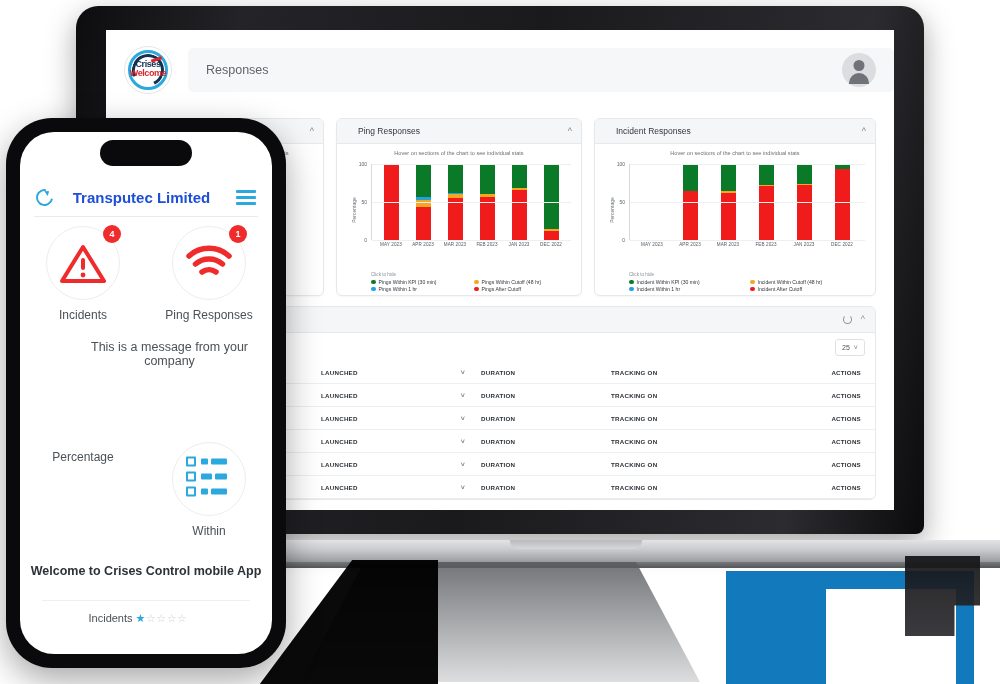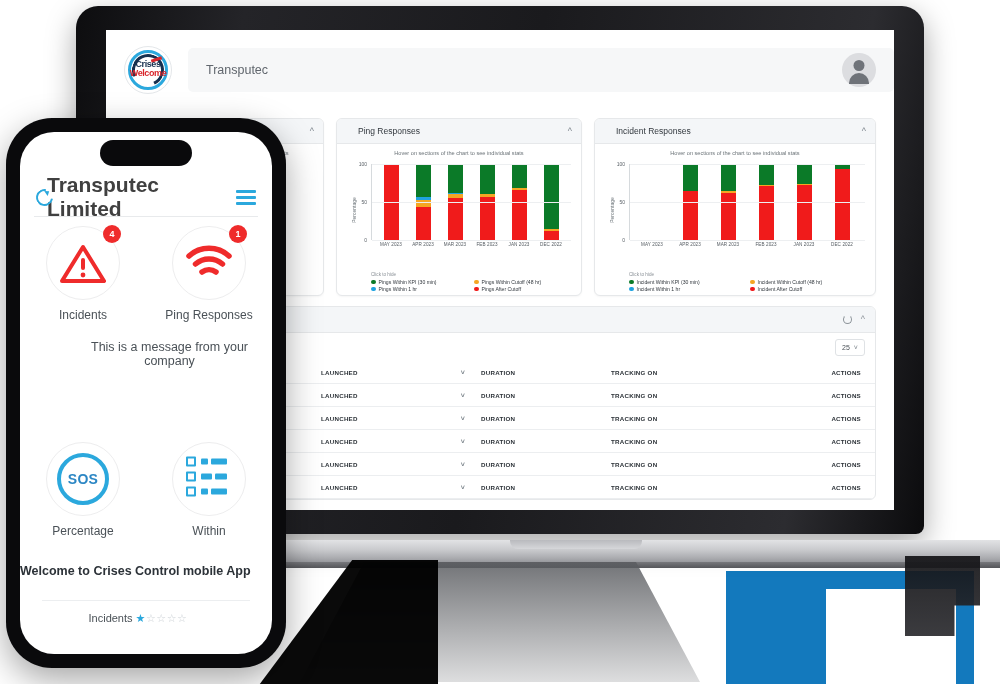--- a/index.html
+++ b/index.html
@@ -206,21 +206,21 @@
   }
   .ic-sync {
     width: 17px; height: 17px; border-radius: 50%;
     border: 2px solid #2ba8dd; border-right-color: transparent; transform: rotate(-35deg);
     position: relative; flex: 0 0 17px;
   }
   .ic-sync::after {
     content:""; position:absolute; right:-1px; top:1px;
     border-left: 4px solid #2ba8dd; border-top: 3px solid transparent; border-bottom: 3px solid transparent;
   }
-  .ph-title { flex: 1; font-size: 21px; font-weight: 700; color: #404040; margin-left: -6px; }
+  .ph-title { flex: 1; text-align: center; font-size: 15px; font-weight: 700; color: #1d4ed8; margin-left: -6px; }
   .ic-menu { width: 20px; flex: 0 0 20px; display: flex; flex-direction: column; gap: 3px; }
   .ic-menu i { display:block; height: 3px; background: #2ba8dd; border-radius: 1px; }
   .ph-divider { position: absolute; left: 14px; right: 14px; top: 84px; height: 1px; background: #e8eaec; }
 
   .tile-row { position: absolute; left: 0; right: 0; display: flex; justify-content: space-around; }
   #row-top { top: 94px; }
   #row-bottom { top: 310px; }
   .tile { width: 110px; text-align: center; }
   .tile-circle {
     width: 74px; height: 74px; border-radius: 50%; border: 1px solid #ededee;
@@ -230,21 +230,21 @@
   .badge {
     position: absolute; right: -2px; top: -2px; width: 18px; height: 18px; border-radius: 50%;
     background: #ef2b2b; color: #fff; font-size: 9px; font-weight: 700;
     display: flex; align-items: center; justify-content: center; z-index: 3;
   }
   .ph-message {
     position: absolute; left: 0; right: 0; top: 208px; text-align: center;
     font-size: 12.5px; color: #4a5157; padding-left: 47px;
   }
   .ph-welcome {
-    position: absolute; left: 0; right: 0; top: 432px; text-align: left;
+    position: absolute; left: 0; right: 0; top: 432px; text-align: center;
     font-size: 12.5px; font-weight: 700; color: #2c3238;
   }
   .ph-rate-div { position: absolute; left: 22px; right: 22px; top: 468px; height: 1px; background: #eceef0; }
   .ratings { position: absolute; left: 0; right: 16px; top: 478px; text-align: center; }
   .rate-line { font-size: 11px; color: #4a5157; line-height: 17px; }
   .stars { color: #2ba8dd; letter-spacing: .5px; }
   .stars .off { color: #cfd4d8; }
 
   
   .tri-warn { position: absolute; left: 50%; top: 52%; transform: translate(-50%,-50%); }
@@ -280,21 +280,21 @@
           <div class="brand-logo">
             <div class="logo-ring"></div>
             <div class="logo-arc"></div>
             <div class="logo-dash"></div>
             <div class="logo-text">
               <span class="l1">Crises</span>
               <span class="l2">Welcome</span>
             </div>
           </div>
           <div class="topbar-searchbar">
-            <span>Transputec</span>
+            <span>Responses</span>
           </div>
           <div class="avatar"></div>
         </div>
 
         <div class="cards-row">
 
           <div class="card" id="card-overall">
             <div class="card-head">
               <span class="card-title">Overall</span>
               <span class="chev">^</span>
@@ -585,23 +585,20 @@
             </svg>
           </div>
           <div class="tile-label">Ping Responses</div>
         </div>
       </div>
 
       <div class="ph-message">This is a message from your company</div>
 
       <div class="tile-row" id="row-bottom">
         <div class="tile">
-          <div class="tile-circle">
-            <div class="sos">SOS</div>
-          </div>
           <div class="tile-label">Percentage</div>
         </div>
         <div class="tile">
           <div class="tile-circle">
             <div class="tasks">
               <div class="task-row">
                   <span class="task-box"></span>
                   <span class="task-bars">
                     <i style="width:7px"></i>
                     <i style="width:16px"></i>

